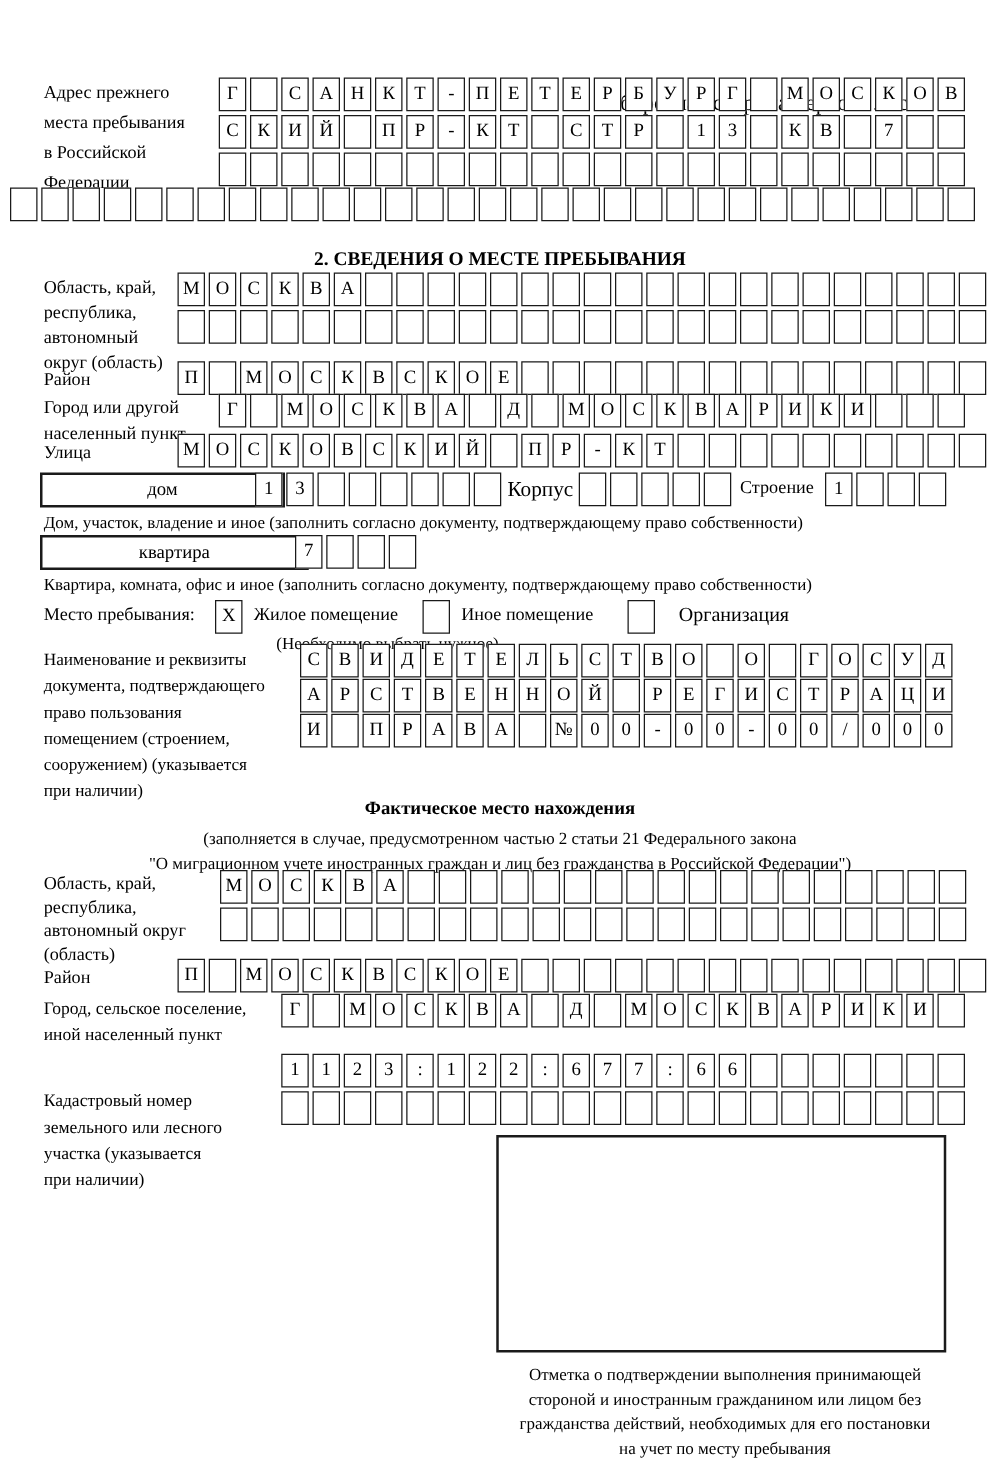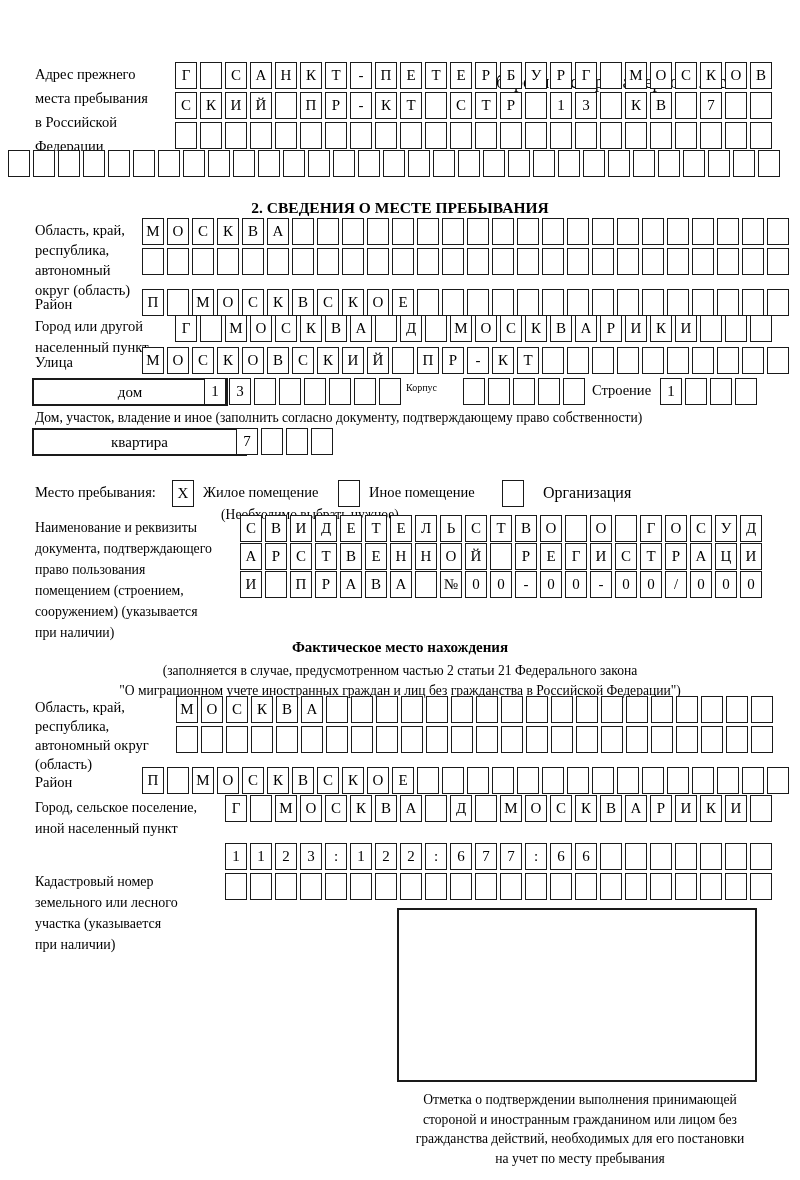--- a/index.html
+++ b/index.html
@@ -298,21 +298,21 @@
   <div class="cellrow" style="left:204px;top:378px;">
       <span class="cell">1</span>
       <span class="cell">3</span>
       <span class="cell"></span>
       <span class="cell"></span>
       <span class="cell"></span>
       <span class="cell"></span>
       <span class="cell"></span>
       <span class="cell"></span>
     </div>
-  <div class="cap" style="left:406px;top:382px;font-size:10px;">Корпус</div>
+  <div class="cap" style="left:406px;top:382px;font-size:17px;">Корпус</div>
   <div class="cellrow" style="left:463px;top:378px;">
       <span class="cell"></span>
       <span class="cell"></span>
       <span class="cell"></span>
       <span class="cell"></span>
       <span class="cell"></span>
     </div>
   <div class="cap" style="left:592px;top:382px;font-size:14.5px;">Строение</div>
   <div class="cellrow" style="left:660px;top:378px;">
       <span class="cell">1</span>
@@ -322,20 +322,21 @@
     </div>
   <div class="cap" style="left:35px;top:410px;">Дом, участок, владение и иное (заполнить согласно документу, подтверждающему право собственности)</div>
 
   <div class="wbox" style="left:32px;top:428px;width:215px;">квартира</div>
   <div class="cellrow" style="left:236px;top:428px;">
       <span class="cell">7</span>
       <span class="cell"></span>
       <span class="cell"></span>
       <span class="cell"></span>
     </div>
+  <div class="cap" style="left:35px;top:460px;">Квартира, комната, офис и иное (заполнить согласно документу, подтверждающему право собственности)</div>
 
   <div class="cap" style="left:35px;top:484px;font-size:14.5px;">Место пребывания:</div>
   <div class="cellrow" style="left:172px;top:480px;">
       <span class="cell">X</span>
     </div>
   <div class="cap" style="left:203px;top:484px;font-size:14.5px;">Жилое помещение</div>
   <div class="cellrow" style="left:338px;top:480px;">
       <span class="cell"></span>
     </div>
   <div class="cap" style="left:369px;top:484px;font-size:14.5px;">Иное помещение</div>

